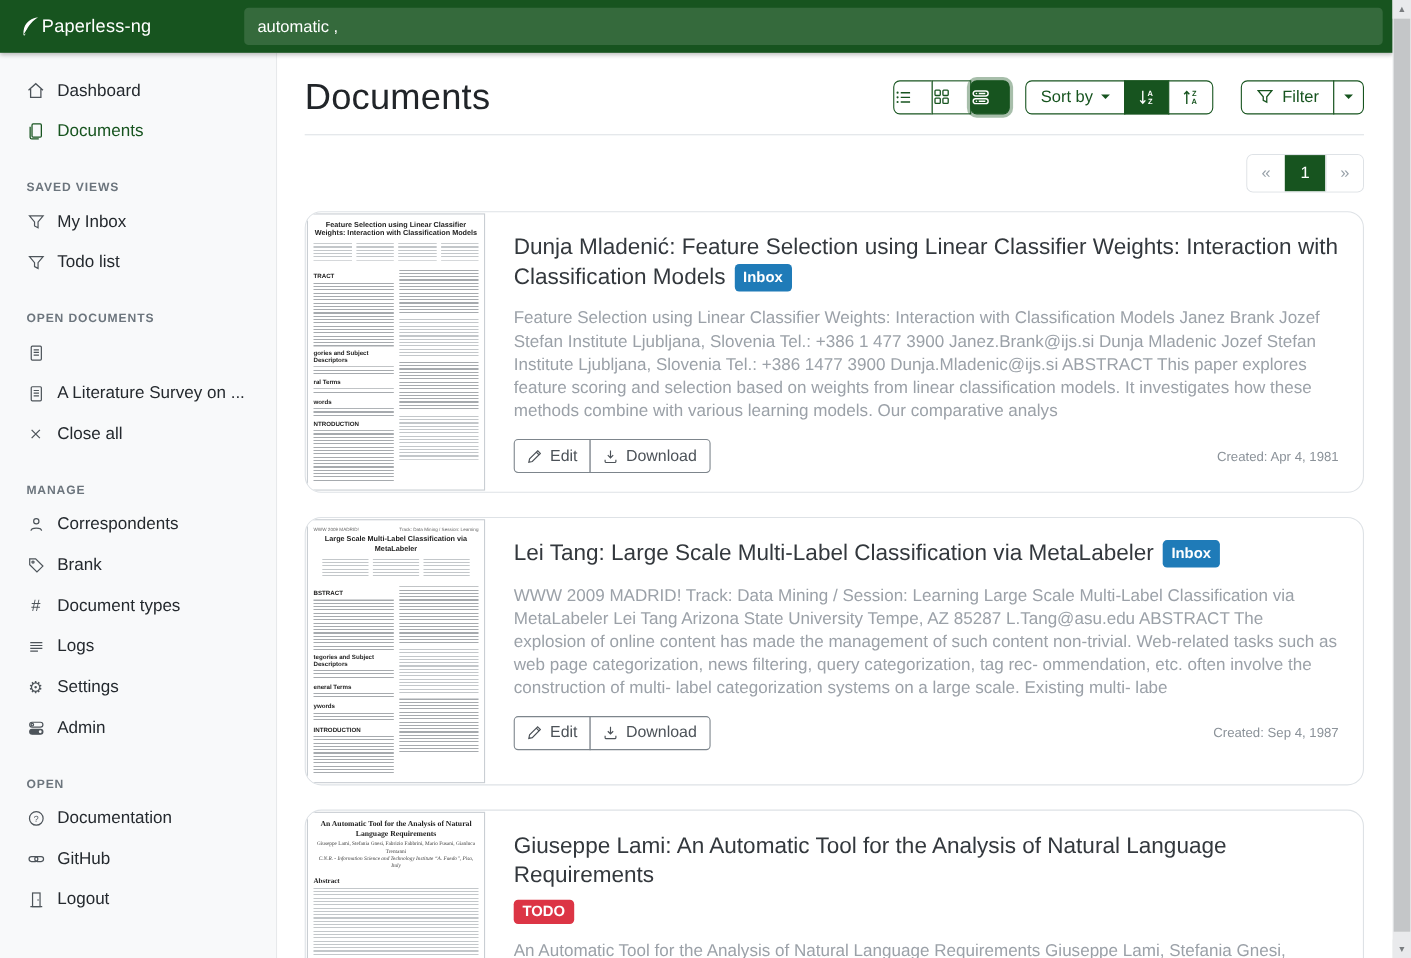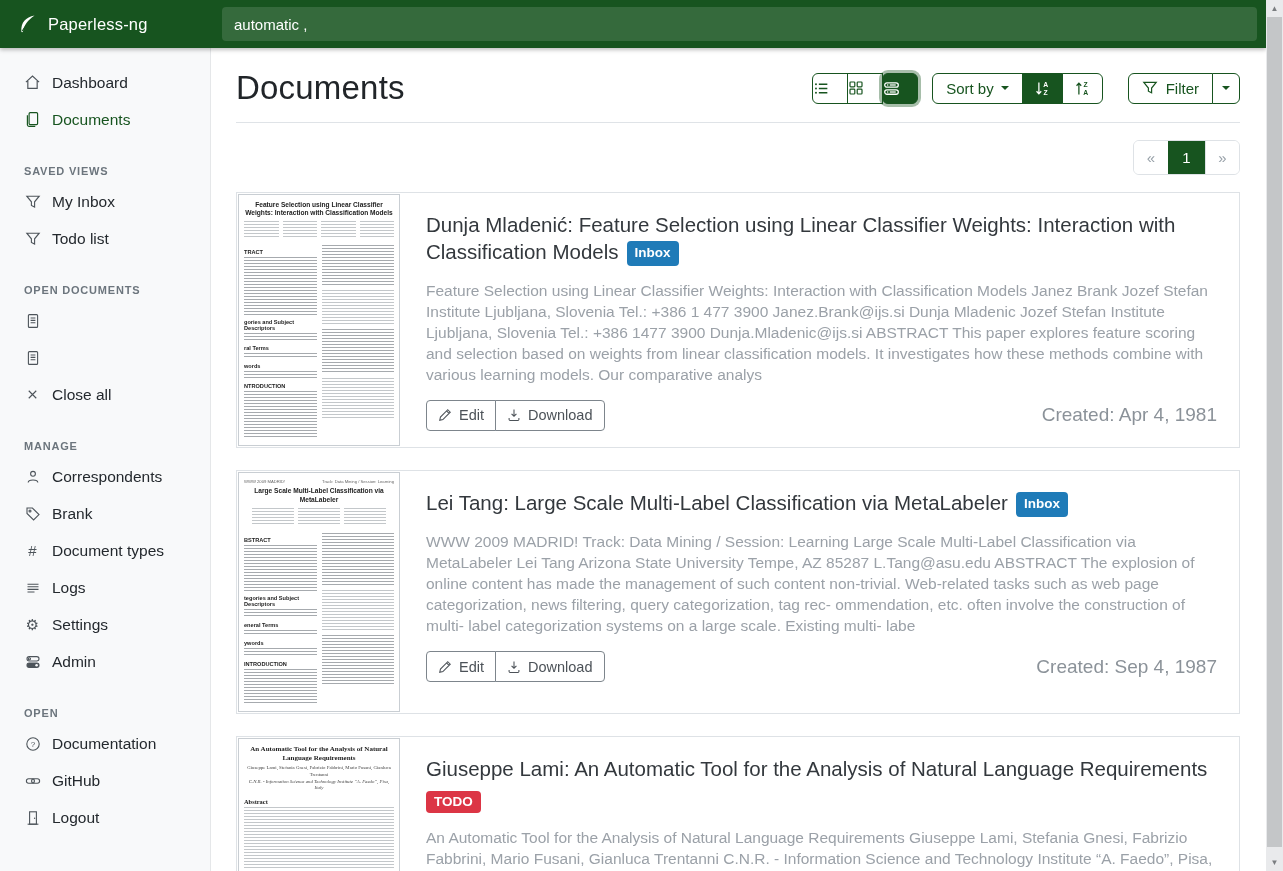--- a/index.html
+++ b/index.html
@@ -13,30 +13,30 @@
   .sb-arrow { position:absolute; left:0; width:17px; height:17px; display:flex; align-items:center; justify-content:center; font-size:8px; color:#7a7d80; background:#e9eaec; }
   .sb-up { top:0; }
   .sb-down { bottom:0; }
   .sb-thumb { position:absolute; top:17px; bottom:24px; left:1px; width:15px; background:#c4c6c8; }
 
   
   .page { position:absolute; top:0; left:0; right:17px; bottom:0; display:flex; flex-direction:column; }
 
   
   .app-header { height:48px; background:#17541f; display:flex; align-items:center; flex:none; box-shadow:0 2px 4px rgba(0,0,0,.25); position:relative; z-index:10; }
-  .brand { width:211px; flex:none; display:flex; align-items:center; gap:10px; padding-left:17px; color:#fff; }
+  .brand { width:211px; flex:none; display:flex; align-items:center; gap:0; padding-left:17px; color:#fff; }
   .brand-name { font-size:16.5px; letter-spacing:.2px; }
   .search-wrap { flex:1; padding:7px 9px 7px 11px; }
   .search-input { width:100%; height:34px; border:none; outline:none; border-radius:4px; background:rgba(255,255,255,.13); color:#fff; font-size:15px; padding:0 12px; font-family:inherit; }
 
   
   .body-row { flex:1; display:flex; min-height:0; }
 
   
-  .sidebar { width:211px; flex:none; background:#f8f9fa; border-right:1px solid #e5e7e9; padding-top:16px; overflow:hidden; }
+  .sidebar { width:252px; flex:none; background:#f8f9fa; border-right:1px solid #e5e7e9; padding-top:16px; overflow:hidden; }
   .side-item { display:flex; align-items:center; gap:11px; height:37px; padding-left:24px; font-size:15.5px; color:#24292e; cursor:pointer; }
   .side-item .ic { width:17px; height:17px; flex:none; color:#4d545a; display:flex; align-items:center; justify-content:center; }
   .side-item.active { color:#17541f; }
   .side-item.active .ic { color:#17541f; }
   .side-heading { margin:27px 0 6px 24px; font-size:11px; font-weight:600; letter-spacing:.8px; color:#6c757d; }
   .ic svg { display:block; }
   .hash-glyph { font-size:15px; color:#4d545a; font-weight:400; }
   .gear-glyph { font-size:15px; color:#4d545a; }
 
   
@@ -62,21 +62,21 @@
   .rule { border:none; border-top:1px solid #dfe3e7; margin-top:15px; }
 
   .pag-row { display:flex; justify-content:flex-end; margin-top:17px; }
   .pagination { display:inline-flex; border:1px solid #dee2e6; border-radius:6px; overflow:hidden; background:#fff; }
   .pg { width:34px; height:33px; display:flex; align-items:center; justify-content:center; font-size:15px; color:#97a0a8; cursor:pointer; background:#fff; border:none; }
   .pg + .pg { border-left:1px solid #dee2e6; }
   .pg.current { background:#17541f; color:#fff; width:37px; border-left:none; }
 
   
   .cards { margin-top:17px; }
-  .doc-card { display:flex; border:1px solid #dee2e6; border-radius:0; background:#fff; margin-bottom:22px; overflow:hidden; }
+  .doc-card { display:flex; border:1px solid #dee2e6; border-radius:15px; background:#fff; margin-bottom:22px; overflow:hidden; }
   .thumb { width:164px; flex:none; padding:1px; }
   .paper { height:100%; border:1px solid #c9ced3; background:#fff; overflow:hidden; padding:6px 5px; color:#555; }
   .p-title { font-weight:700; text-align:center; font-size:6.6px; line-height:1.25; color:#222; }
   .p-cols { display:flex; gap:5px; margin-top:5px; }
   .p-col { flex:1; }
   .tl { background-image:repeating-linear-gradient(to bottom,#a6aaae 0,#a6aaae 1px,transparent 1px,transparent 3px); }
   .tl.lite { background-image:repeating-linear-gradient(to bottom,#c3c7ca 0,#c3c7ca 1px,transparent 1px,transparent 3px); }
   .auth-row { display:flex; gap:4px; margin-top:4px; }
   .auth { flex:1; height:16px; }
   .p-head { font-weight:700; font-size:5.6px; color:#222; margin:4px 0 2px; }
@@ -88,21 +88,21 @@
   .badge { display:inline-block; font-size:13.5px; font-weight:700; color:#fff; border-radius:4px; padding:3px 8px 4px; vertical-align:2px; margin-left:8px; }
   .badge-inbox { background:#1f7bb8; }
   .badge-todo { background:#dc3545; margin-left:0; margin-top:7px; }
   .badge-row { margin-top:2px; }
   .excerpt { margin-top:14px; font-size:15.5px; line-height:21px; color:#9ba1a8; }
   .doc-foot { margin-top:15px; display:flex; align-items:center; justify-content:space-between; }
   .act-group { display:inline-flex;justify-content:center; }
   .abtn { display:inline-flex; align-items:center; gap:7px; height:31px; padding:0 11px; background:#fff; border:1px solid #7d858c; color:#4c5258; font-size:14.5px; cursor:pointer; margin-left:-1px; }
   .act-group .abtn:first-child { border-top-left-radius:4px; border-bottom-left-radius:4px; margin-left:0; }
   .act-group .abtn:last-child { border-top-right-radius:4px; border-bottom-right-radius:4px; }
-  .created { font-size:19px; color:#8b9299; }
+  .created { font-size:12px; color:#8b9299; }
 </style>
 </head>
 <body>
 
 <div id="viewport">
 
   <div class="scrollbar">
     <div class="sb-arrow sb-up">▲</div>
     <div class="sb-thumb"></div>
     <div class="sb-arrow sb-down">▼</div>
@@ -174,20 +174,21 @@
               </svg>
           </span>
         </div>
         <div class="side-item">
           <span class="ic">
             <svg width="16" height="16" viewBox="0 0 16 16" fill="none" stroke="currentColor" stroke-width="1.1">
                 <rect x="3.4" y="1.6" width="9.2" height="12.8" rx="1"></rect>
                 <path d="M5.6 5 h4.8 M5.6 7.4 h4.8 M5.6 9.8 h4.8"></path>
               </svg>
           </span>
+          <span>A Literature Survey on ...</span>
         </div>
         <div class="side-item">
           <span class="ic">
             <svg width="15" height="15" viewBox="0 0 16 16" fill="none" stroke="currentColor" stroke-width="1.2">
                 <path d="M4 4 l8 8 M12 4 l-8 8"></path>
               </svg>
           </span>
           <span>Close all</span>
         </div>
 

